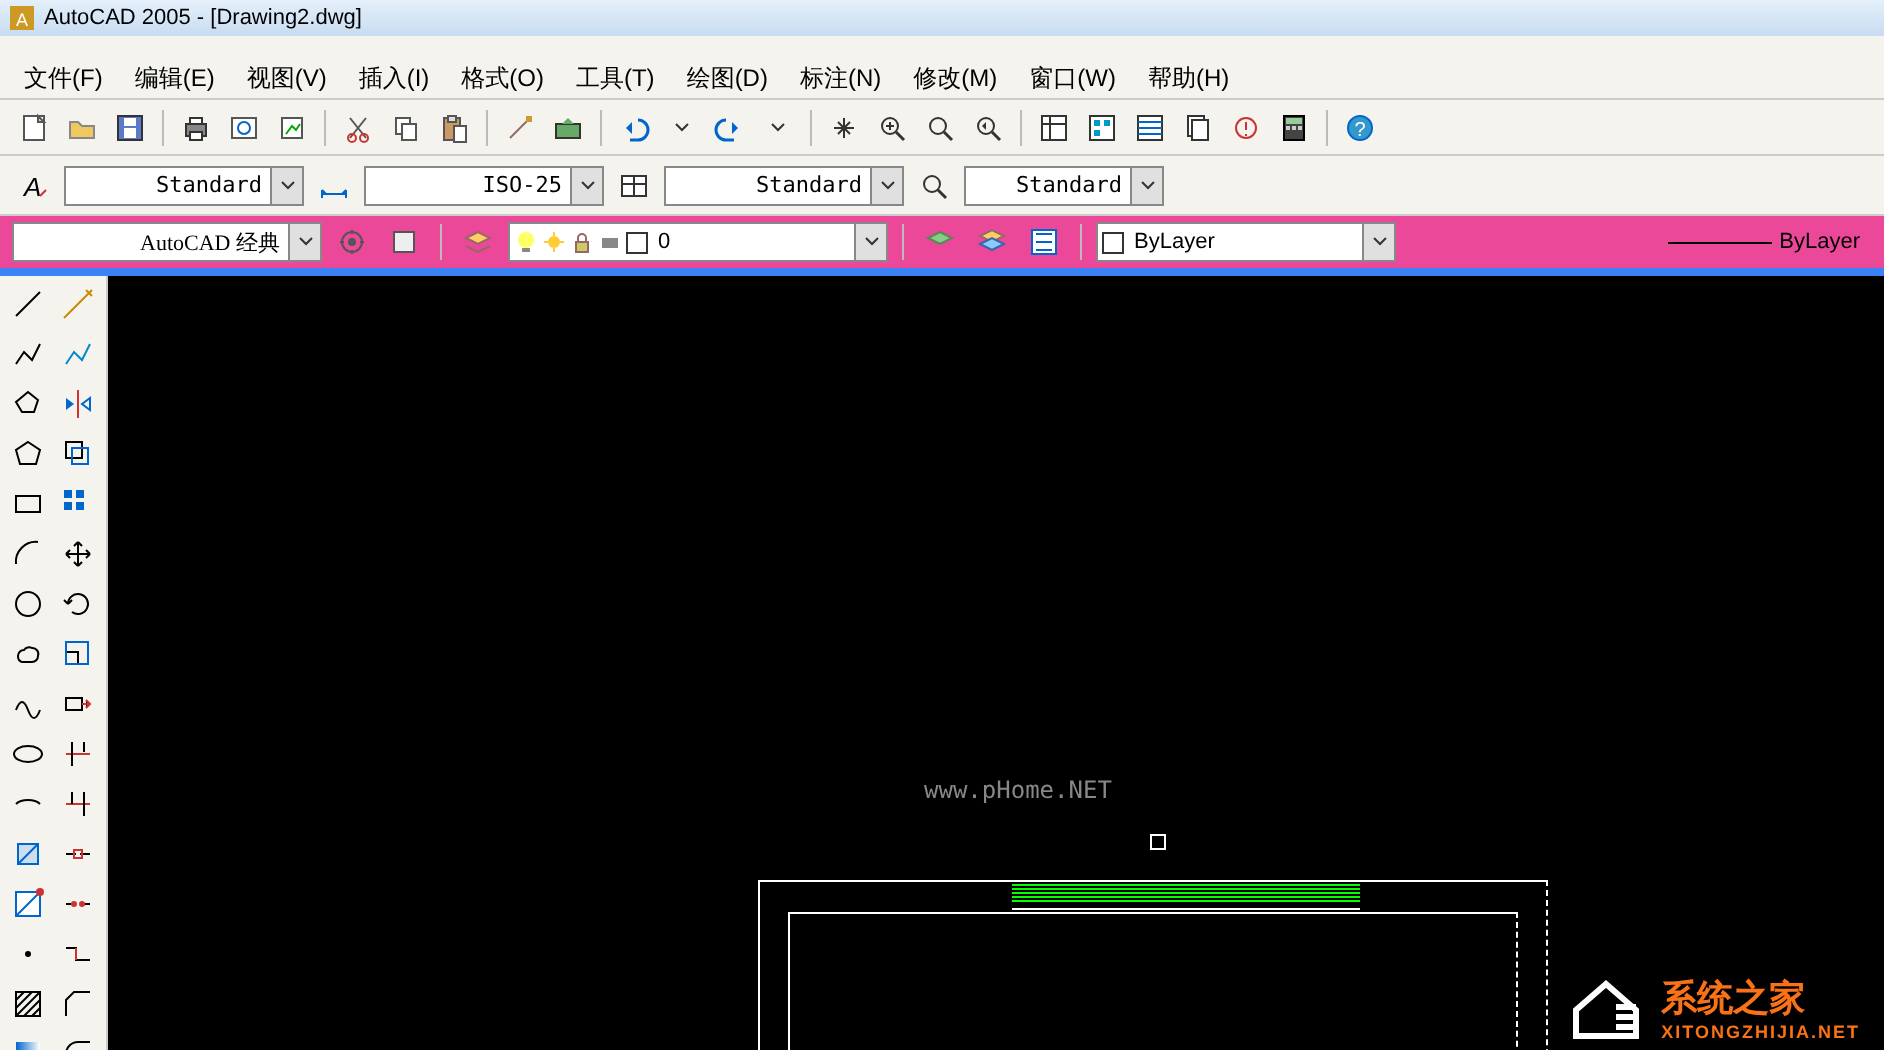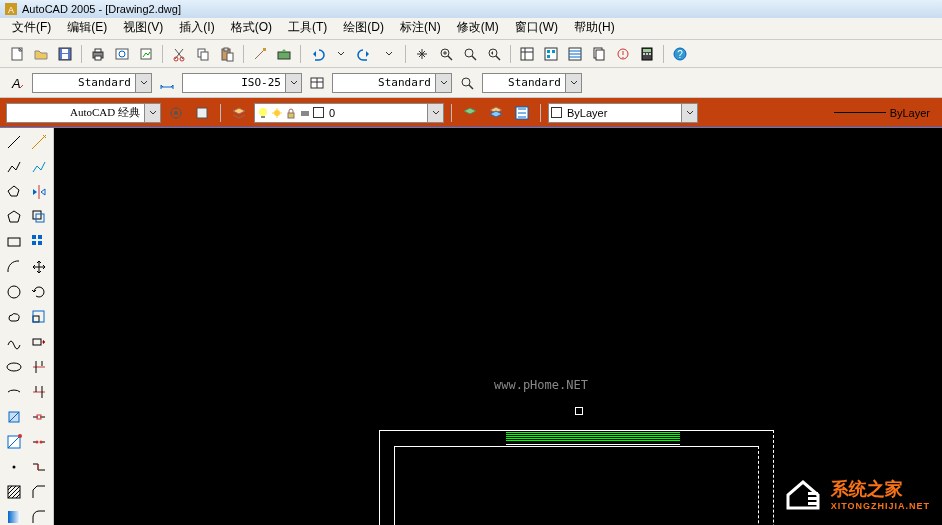--- a/index.html
+++ b/index.html
@@ -1,47 +1,47 @@
 <!DOCTYPE html>
 <html><head>
 <meta charset="utf-8">
 <style>
 * { margin: 0; padding: 0; box-sizing: border-box; font-family: "SimSun", Arial, sans-serif; }
 body { width: 942px; height: 525px; background: #cdcdcd; overflow: hidden; position: relative; }
 .titlebar { height: 18px; background: linear-gradient(#e4f0fb, #c8dcf0); display: flex; align-items: center; padding: 0 4px; font-size: 11px; }
 .titlebar .icon { width: 14px; height: 14px; margin-right: 4px; display: inline-flex; align-items: center; justify-content: center; }
-.menubar { height: 22px; background: #f4f3ee; display: flex; align-items: flex-start; padding: 0 6px; font-size: 12px; gap: 4px; border-bottom: 1px solid #ccc; }
+.menubar { height: 32px; background: #f4f3ee; display: flex; align-items: flex-end; padding: 0 6px; font-size: 12px; gap: 4px; border-bottom: 1px solid #ccc; }
 .menubar .menu-item { padding: 1px 6px; cursor: default; }
 .toolbar-row { height: 28px; background: #f4f3ee; display: flex; align-items: center; padding: 2px 6px; gap: 2px; border-bottom: 1px solid #ccc; }
 .toolbar-btn { width: 22px; height: 22px; display: inline-flex; align-items: center; justify-content: center; border: 1px solid transparent; cursor: pointer; }
 .sep { width: 1px; height: 18px; background: #bbb; margin: 0 3px; }
 .combo { height: 20px; background: #fff; border: 1px solid #888; display: inline-flex; align-items: center; font-size: 11px; position: relative; }
 .combo .combo-text { padding: 0 4px; flex: 1; white-space: nowrap; overflow: hidden; font-family: monospace; text-align: right; }
 .combo .combo-arrow { width: 16px; height: 18px; background: #e0e0e0; border-left: 1px solid #888; display: inline-flex; align-items: center; justify-content: center; }
 .combo-lg { width: 120px; }
 .combo-md { width: 100px; }
 .combo-xl { width: 155px; }
 .combo-layer { width: 150px; }
 .line-combo { width: 100px; display: inline-flex; align-items: center; font-size: 11px; }
 .line-combo .line-sample { width: 60px; height: 1px; background: #000; margin: 0 4px; }
 .style-row { height: 30px; background: #f4f3ee; display: flex; align-items: center; padding: 2px 6px; gap: 4px; border-bottom: 1px solid #ccc; }
-.layer-row { height: 30px; background: #c2410c; display: flex; align-items: center; padding: 2px 6px; gap: 4px; border-bottom: 1px solid #3b82f6; }
+.layer-row { height: 30px; background: #ec4899; display: flex; align-items: center; padding: 2px 6px; gap: 4px; border-bottom: 4px solid #3b82f6; }
 .main-area { display: flex; height: calc(100% - 128px); }
 .left-palette { width: 54px; background: #f4f3ee; border-right: 1px solid #ccc; display: flex; flex-direction: column; }
 .left-palette .palette-grid { display: grid; grid-template-columns: 1fr 1fr; gap: 1px; padding: 2px; }
 .palette-btn { width: 24px; height: 24px; display: inline-flex; align-items: center; justify-content: center; border: 1px solid transparent; cursor: pointer; }
 .canvas { flex: 1; background: #000; position: relative; overflow: hidden; }
 .watermark-logo { position: absolute; bottom: 12px; right: 12px; color: #f97316; font-size: 18px; display: flex; align-items: flex-start; gap: 8px; font-weight: bold; }
 .watermark-logo .sub { font-size: 9px; letter-spacing: 1px; display: block; font-weight: bold; }
 .cursor-mark { position: absolute; width: 8px; height: 8px; border: 1px solid #fff; top: 279px; left: 521px; }
 .green-hatch { position: absolute; top: 304px; left: 452px; width: 174px; height: 12px; }
 .green-hatch div { height: 2px; border-top: 1px solid #0f0; }
 .outer-rect { position: absolute; top: 302px; left: 325px; width: 395px; height: 222px; border-top: 1px solid #fff; border-left: 1px solid #fff; border-right: 1px dashed #fff; }
 .inner-rect { position: absolute; top: 318px; left: 340px; width: 365px; height: 206px; border-top: 1px solid #fff; border-left: 1px solid #fff; border-right: 1px dashed #fff; }
-.mid-text { position: absolute; top: 250px; left: 408px; color: #888; font-size: 12px; font-family: monospace; margin-left: 32px; }
+.mid-text { position: absolute; top: 250px; left: 408px; color: #888; font-size: 12px; font-family: monospace; }
 .door-gap { position: absolute; background: #000; }
 svg { display: block; }
 .color-sq { width: 11px; height: 11px; border: 1px solid #333; background: #fff; margin-right: 3px; }
 .layer-combo-content { display: flex; align-items: center; gap: 2px; padding: 0 2px; }
 </style>
 </head>
 <body>
 
 <div class="titlebar">
   <span class="icon">

